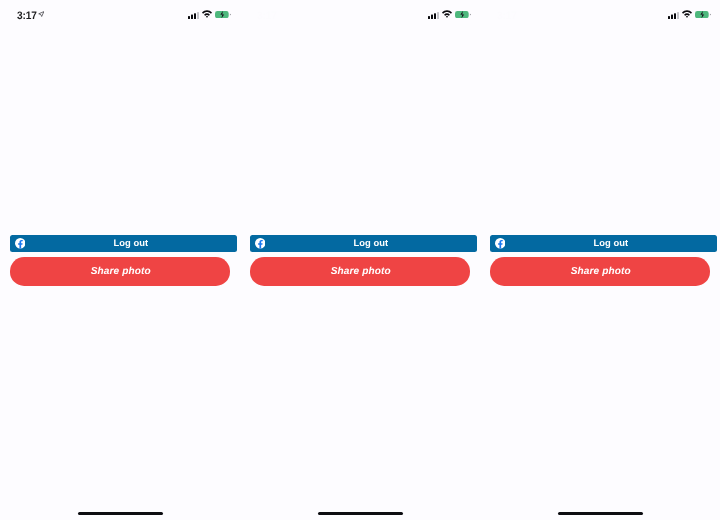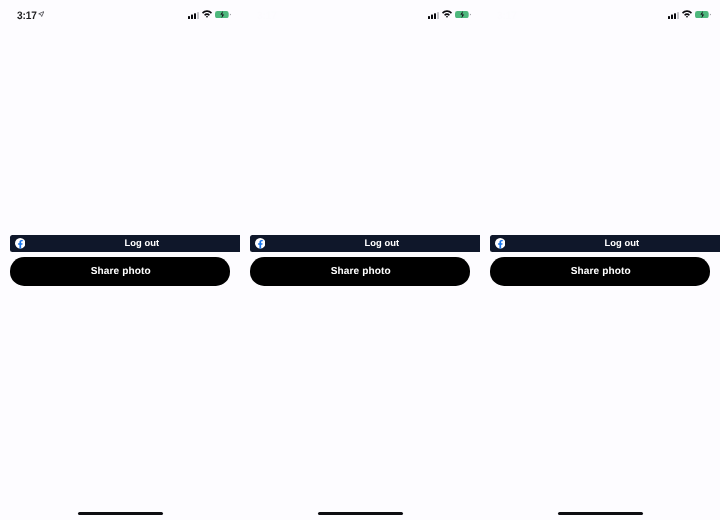--- a/index.html
+++ b/index.html
@@ -15,29 +15,29 @@
            color:#1c1c1e;letter-spacing:-0.1px;line-height:1;}
   .sb-time.faint{color:#fcfbfe;}
   .sb-loc{position:absolute;left:37.6px;top:11.3px;width:6.6px;height:5.9px;}
   .sb-right{position:absolute;left:188px;top:10.3px;height:8px;}
   .sb-signal{position:absolute;left:0px;top:1.25px;}
   .sb-wifi{position:absolute;left:14.2px;top:0.1px;}
   .sb-batt{position:absolute;left:27px;top:0.6px;}
 
   
   .buttons{position:absolute;left:0;top:0;width:240px;}
-  .btn-logout{position:absolute;left:10.3px;top:234.8px;width:249px;height:17.2px;
-    background:#0f172a;border-radius:2.5px;}
+  .btn-logout{position:absolute;left:10.3px;top:234.8px;width:227px;height:17.2px;
+    background:#0369a1;border-radius:2.5px;}
   .btn-logout .fbicon{position:absolute;left:4.4px;top:3.3px;}
   .btn-logout .lbl{transform:translateZ(0);position:absolute;left:14px;right:0;top:-1.3px;height:17.2px;
     display:flex;align-items:center;justify-content:center;
     color:#ffffff;font-size:9.4px;font-weight:700;letter-spacing:0.05px;}
   .btn-share{position:absolute;left:10.3px;top:257.4px;width:219.9px;height:28.2px;
-    background:#000000;border-radius:14.1px;
-    display:flex;align-items:center;justify-content:center;}
+    background:#ef4444;border-radius:14.1px;
+    display:flex;align-items:center;justify-content:center;font-style:italic;}
   .btn-share .lbl{transform:translateX(0.5px) translateZ(0);color:#ffffff;font-size:10.1px;font-weight:700;letter-spacing:0.1px;}
 
   svg{display:block;}
   .homebar{position:absolute;top:511.7px;left:77.6px;
     width:85.8px;height:2.9px;background:#0d0d12;border-radius:1.8px;}
 </style>
 </head>
 <body>
 
 <div class="strip">

